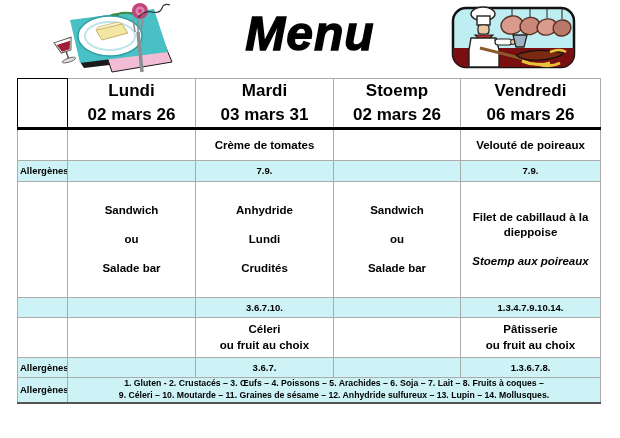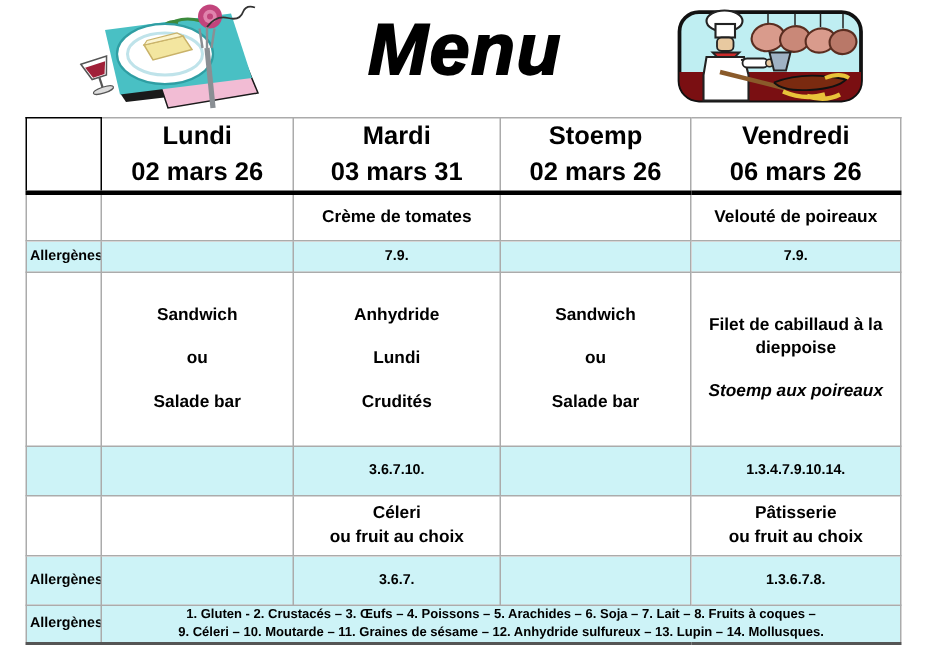--- a/index.html
+++ b/index.html
@@ -27,21 +27,21 @@
            font-weight: bold; overflow: hidden; }
 
   tr.day-header th { height: 44px; font-size: 17px; line-height: 1.4;
                      border-bottom: 3px solid #000; }
   tr.day-header th.corner { border: 1px solid #000; border-bottom: 3px solid #000; }
 
   tr.soup-row td    { height: 32px; font-size: 11.5px; margin-top: 12px; }
   tr.main-row td    { height: 116px; font-size: 11.5px; }
   tr.dessert-row td { height: 40px; font-size: 11.5px; line-height: 1.4; }
 
-  tr.allergen-row td { height: 33px; background: #cdf3f7; font-size: 9.5px; }
+  tr.allergen-row td { height: 20px; background: #cdf3f7; font-size: 9.5px; }
   tr.allergen-row.first td { height: 21px; }
   td.allergen-label { text-align: left; font-size: 9.5px; padding-left: 2px;
                       white-space: nowrap; }
 
   .main-line + .main-line { margin-top: 17px; }
   .main-block { line-height: 1.3; }
   .main-block + .main-block { margin-top: 14px; font-style: italic; }
 
   tr.legend-row td { height: 26px; background: #cdf3f7; }
   td.legend-cell { font-size: 8.7px; line-height: 1.35; }

